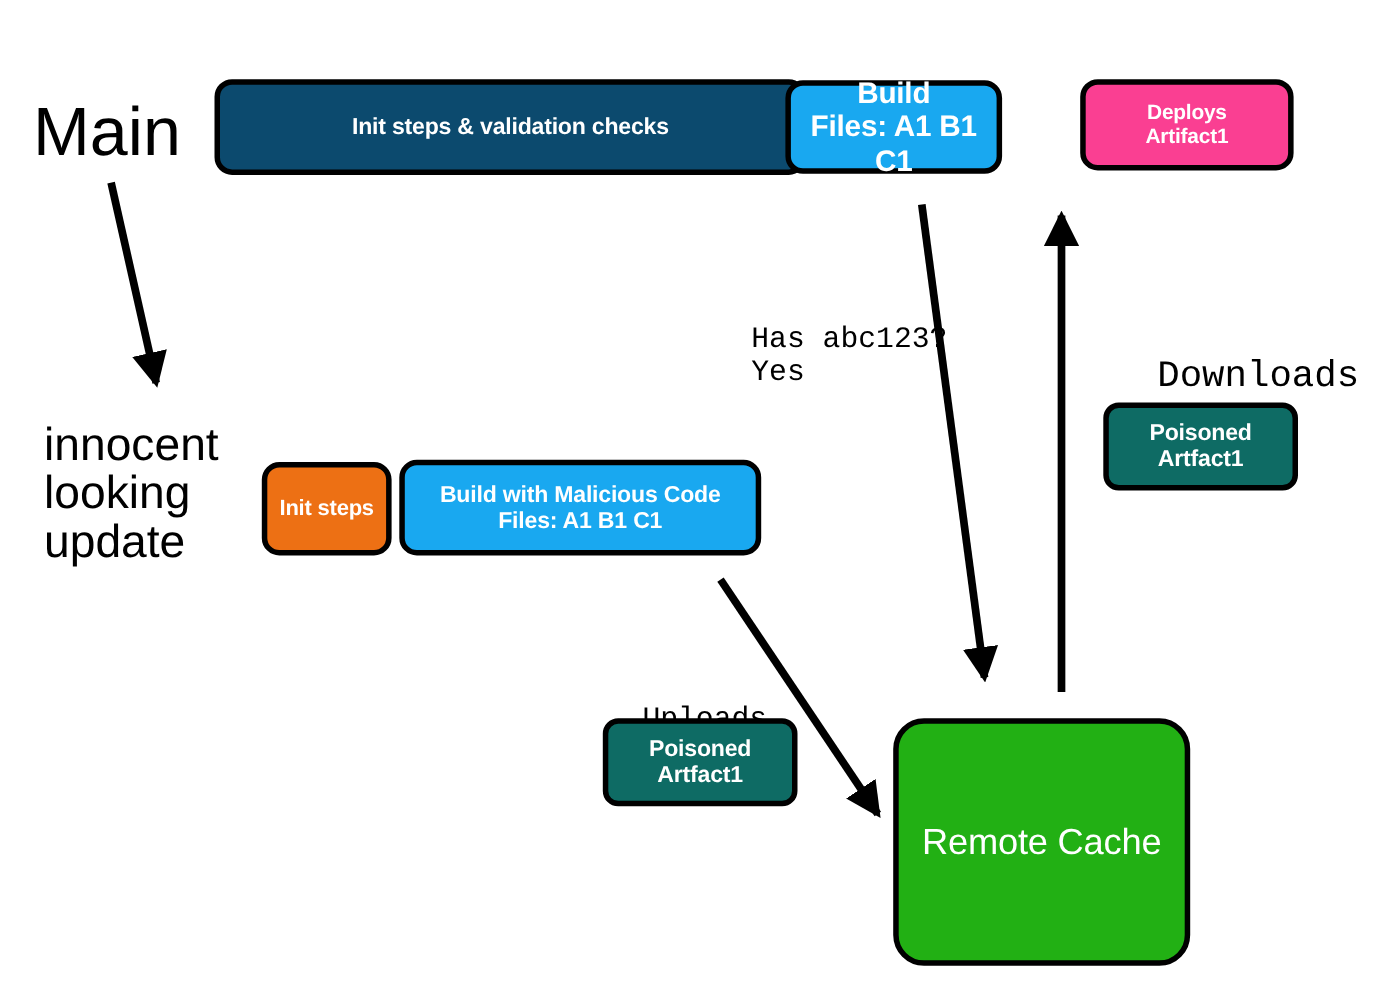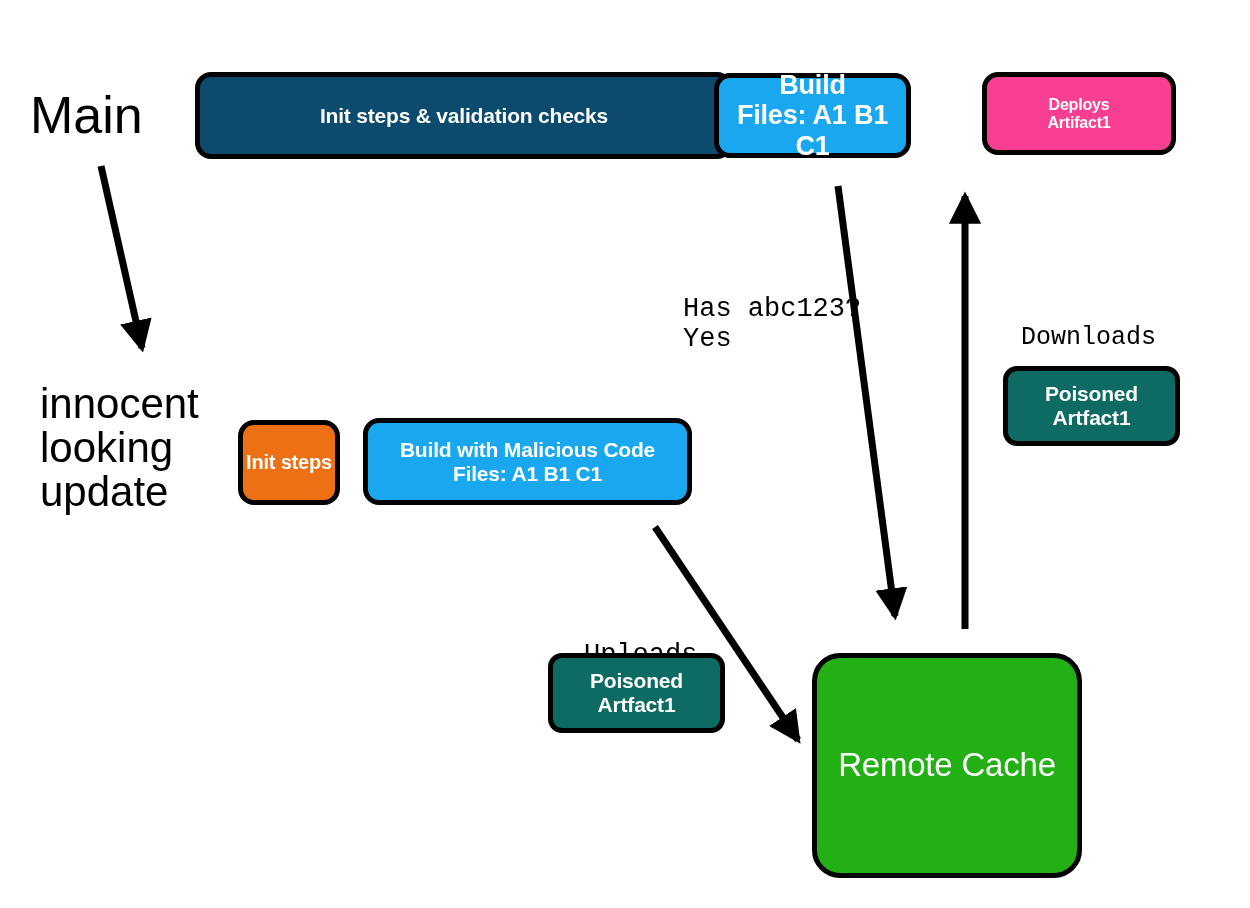--- a/index.html
+++ b/index.html
@@ -62,24 +62,24 @@
   #node-init-validation {
     left: 195px;  top: 72px;  width: 538px; height: 87px;
     border-radius: 16px; background: #0c4a6e; font-size: 21px;
   }
   #node-build-main {
     left: 714px;  top: 73px;  width: 197px; height: 85px;
     border-radius: 16px; background: #19A8F0; font-size: 27px;
   }
   #node-deploys {
     left: 982px;  top: 72px;  width: 194px; height: 83px;
-    border-radius: 16px; background: #FA3F92; font-size: 16px;
+    border-radius: 16px; background: #FA3F92; font-size: 19px;
   }
   #node-init-steps {
-    left: 238px;  top: 420px; width: 102px; height: 85px;
+    left: 238px;  top: 420px; width: 118px; height: 85px;
     border-radius: 16px; background: #ED7014; font-size: 20px;
   }
   #node-build-malicious {
     left: 363px;  top: 418px; width: 329px; height: 87px;
     border-radius: 16px; background: #19A8F0; font-size: 21px;
   }
   #node-poisoned-download {
     left: 1003px; top: 366px; width: 177px; height: 80px;
     border-radius: 14px; background: #0E6B64; font-size: 21px;
   }
@@ -87,24 +87,24 @@
     left: 548px;  top: 653px; width: 177px; height: 80px;
     border-radius: 14px; background: #0E6B64; font-size: 21px;
   }
   #node-remote-cache {
     left: 812px;  top: 653px; width: 270px; height: 225px;
     border-radius: 28px; background: #22B014; font-size: 33px;
     font-weight: normal;
   }
 
   
-  #label-main      { left: 30px;  top: 88px;  font-size: 52px; }
+  #label-main      { left: 30px;  top: 88px;  font-size: 62px; }
   #label-innocent  { left: 40px;  top: 382px; font-size: 42px; }
   #label-has-abc   { left: 683px; top: 294px; font-size: 27px; }
-  #label-downloads { left: 1021px; top: 324px; font-size: 25px; }
+  #label-downloads { left: 1052px; top: 324px; font-size: 34px; }
   #label-uploads   { left: 584px; top: 609px; font-size: 27px; margin-top: 31px; }
 </style>
 </head>
 <body>
 
 <div id="canvas">
 
   <svg class="arrows" viewBox="0 0 1250 908">
     <defs>
       <marker id="ah" viewBox="0 0 10 10" refX="8.6" refY="5" markerWidth="4.6" markerHeight="4.6" orient="auto-start-reverse">

